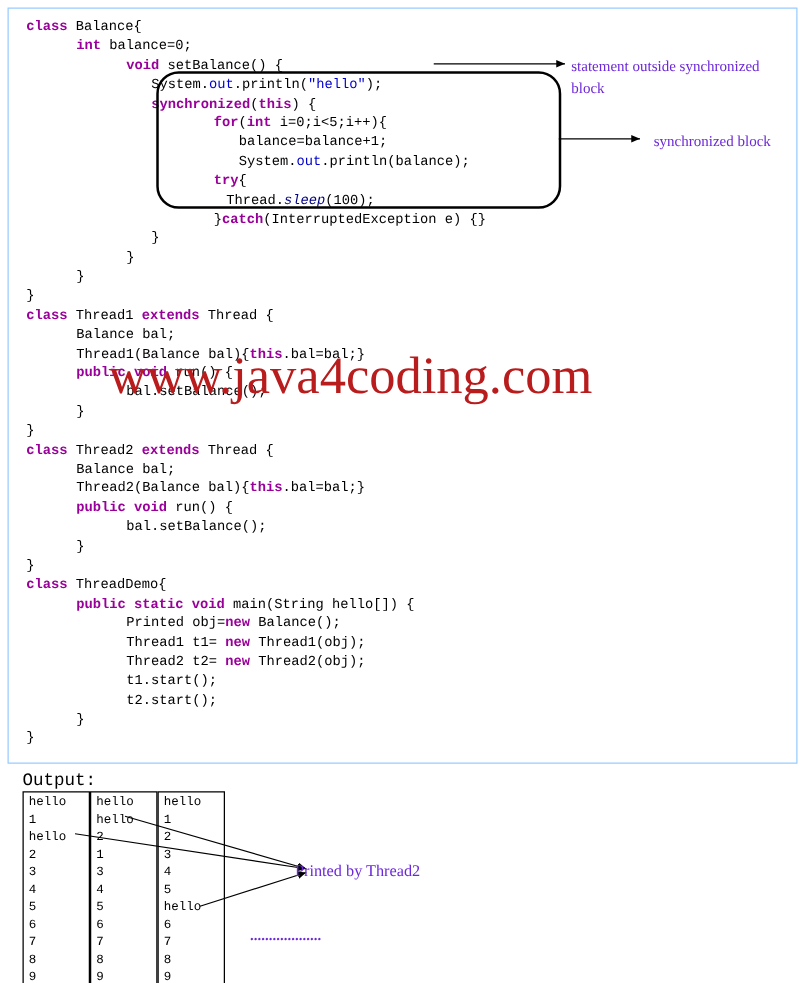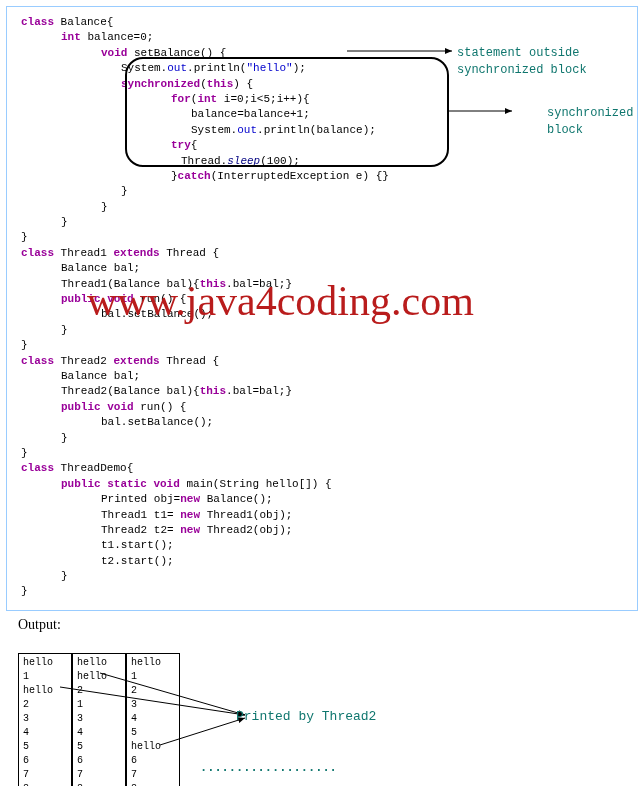--- a/index.html
+++ b/index.html
@@ -28,37 +28,37 @@
     border: 2px solid #000;
     border-radius: 18px;
     left: 118px;
     top: 50px;
     width: 320px;
     height: 106px;
     pointer-events: none;
   }
   .annot {
     position: absolute;
-    font-family: Liberation Mono, monospace;
+    font-family: Liberation Serif, serif;
     font-size: 12px;
-    color: #0f766e;
+    color: #6d28d9;
   }
   .watermark {
     position: absolute;
     font-family: "Times New Roman", serif;
     font-size: 42px;
     color: #b91c1c;
     top: 265px;
     left: 80px;
     pointer-events: none;
   }
   .output-label {
-    font-family: Liberation Serif, serif;
+    font-family: Liberation Mono, monospace;
     font-size: 14px;
-    margin: 6px 0 20px 18px;
+    margin: 6px 0 0 18px;
   }
   .output-row {
     display: flex;
     margin-left: 18px;
     align-items: flex-start;
   }
   .out-col {
     border: 1px solid #000;
     padding: 2px 4px;
     font-family: "Courier New", monospace;
@@ -81,21 +81,21 @@
     <defs>
       <marker id="ah1" markerWidth="8" markerHeight="8" refX="7" refY="3" orient="auto">
         <path d="M0,0 L7,3 L0,6 Z" fill="#000"></path>
       </marker>
     </defs>
     <line x1="340" y1="44" x2="445" y2="44" stroke="#000" stroke-width="1" marker-end="url(#ah1)"></line>
     <line x1="440" y1="104" x2="505" y2="104" stroke="#000" stroke-width="1" marker-end="url(#ah1)"></line>
   </svg>
 
   <div class="annot" style="left:450px;top:38px">statement outside synchronized block</div>
-  <div class="annot" style="left:540px;top:98px">synchronized block</div>
+  <div class="annot" style="left:516px;top:98px">synchronized block</div>
 
   <div class="sync-box"></div>
 
   <div><span class="kw">class</span><span> Balance{</span></div>
   <div style="padding-left:40px"><span class="kw">int</span><span> balance=0;</span></div>
   <div style="padding-left:80px"><span class="kw">void</span><span> setBalance() {</span></div>
   <div style="padding-left:100px"><span>System.</span><span class="fld">out</span><span>.println(</span><span class="str">"hello"</span><span>);</span></div>
   <div style="padding-left:100px"><span class="kw">synchronized</span><span>(</span><span class="kw">this</span><span>) {</span></div>
   <div style="padding-left:150px"><span class="kw">for</span><span>(</span><span class="kw">int</span><span> i=0;i&lt;5;i++){</span></div>
   <div style="padding-left:170px"><span>balance=balance+1;</span></div>

